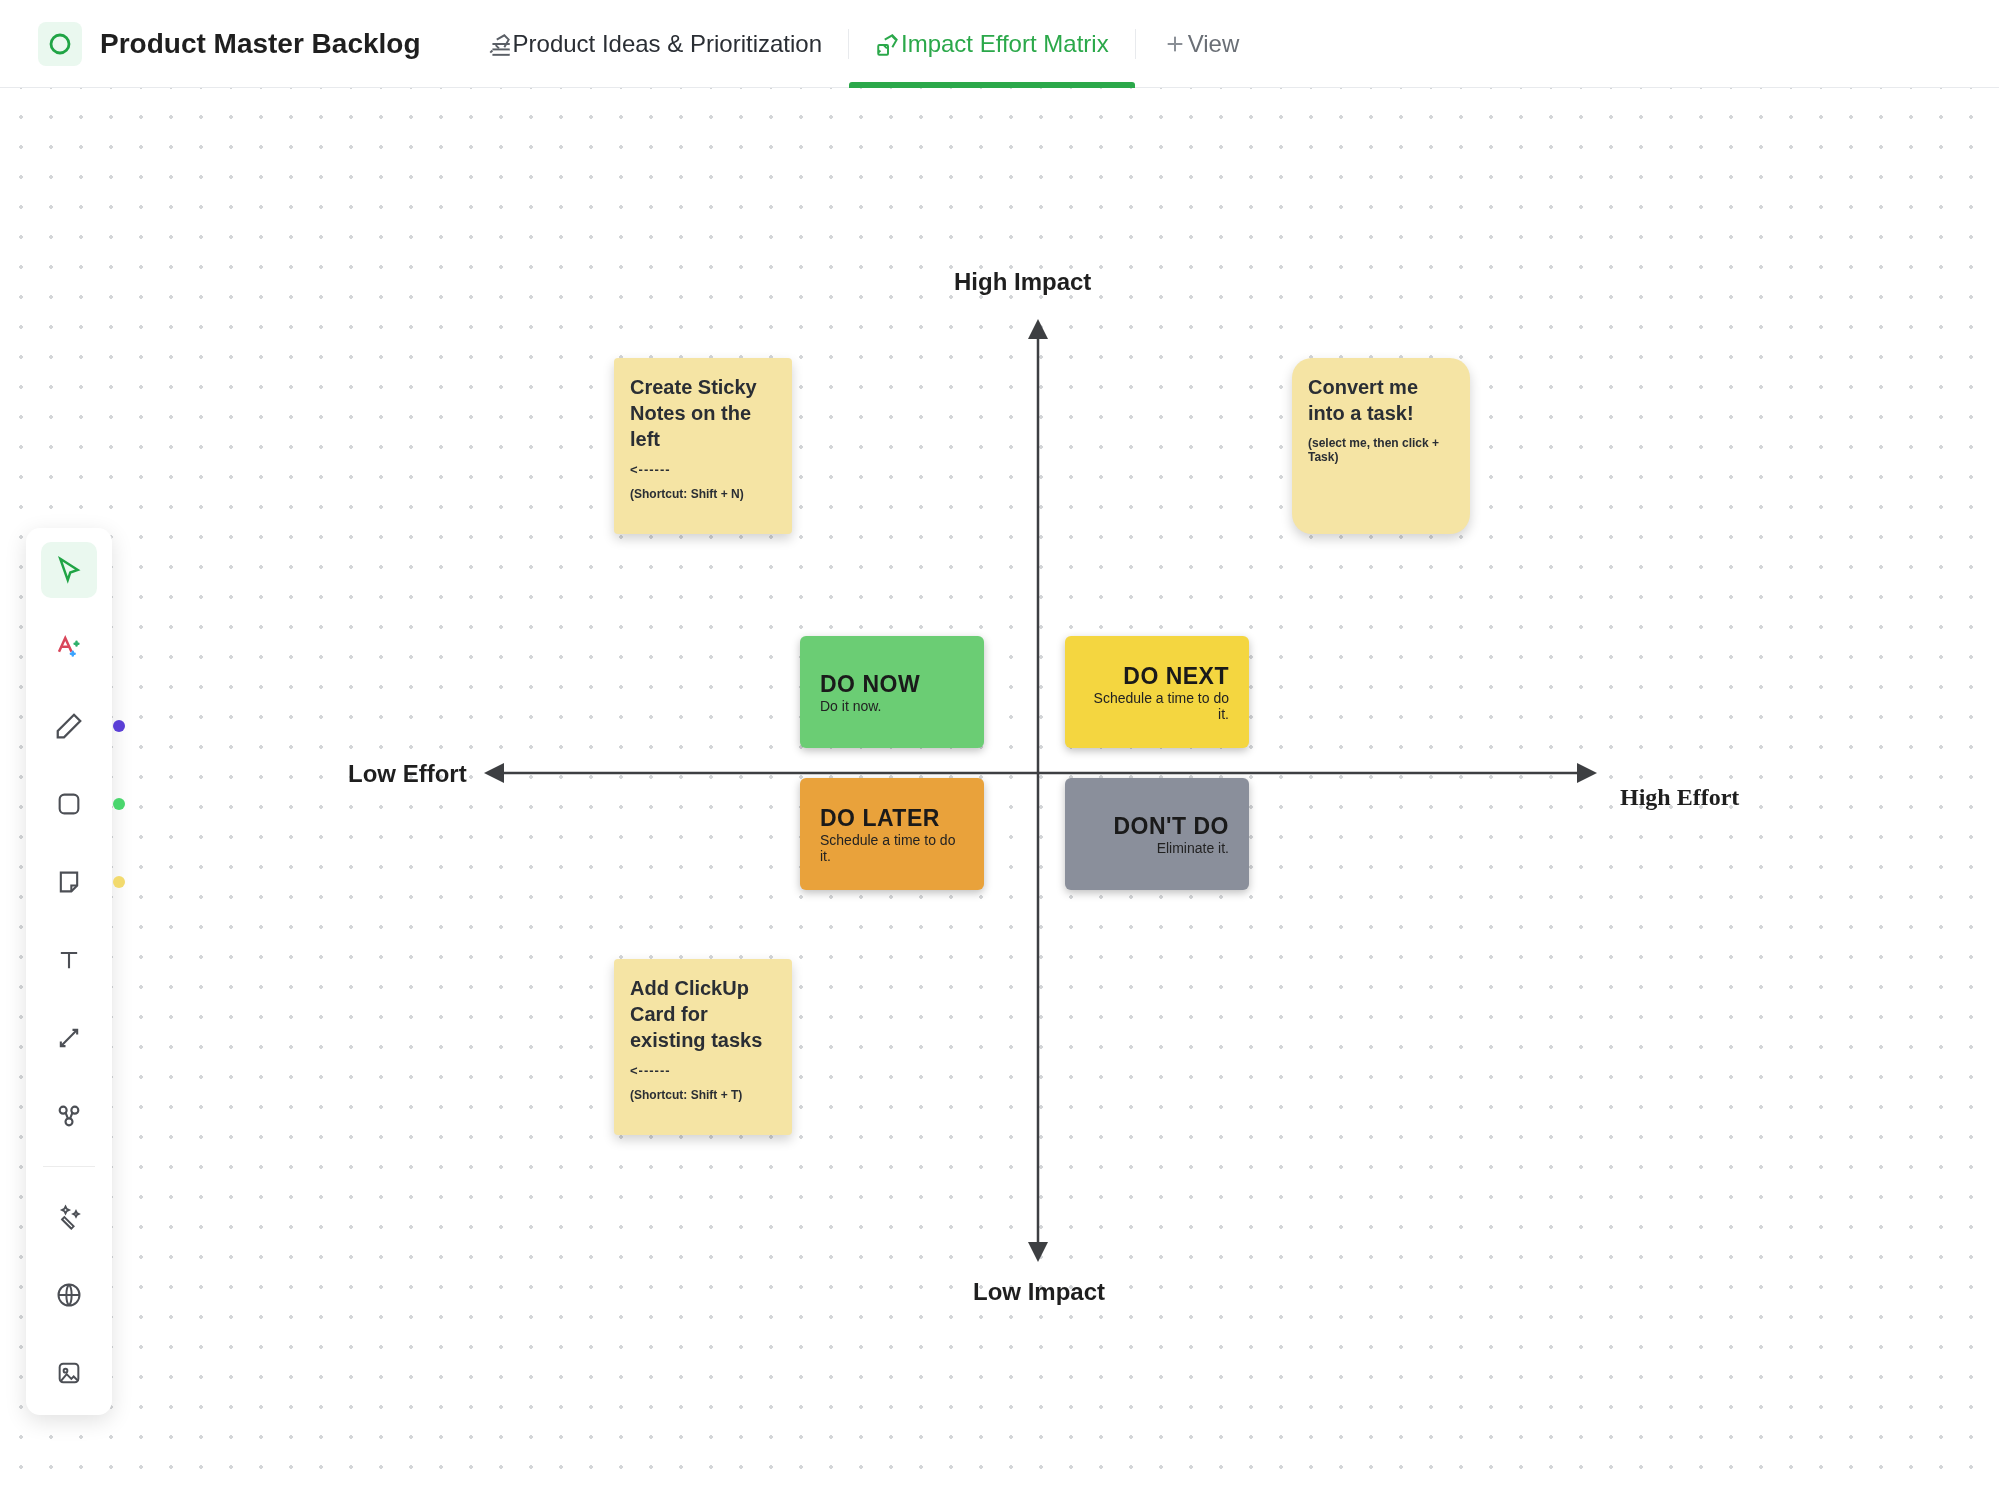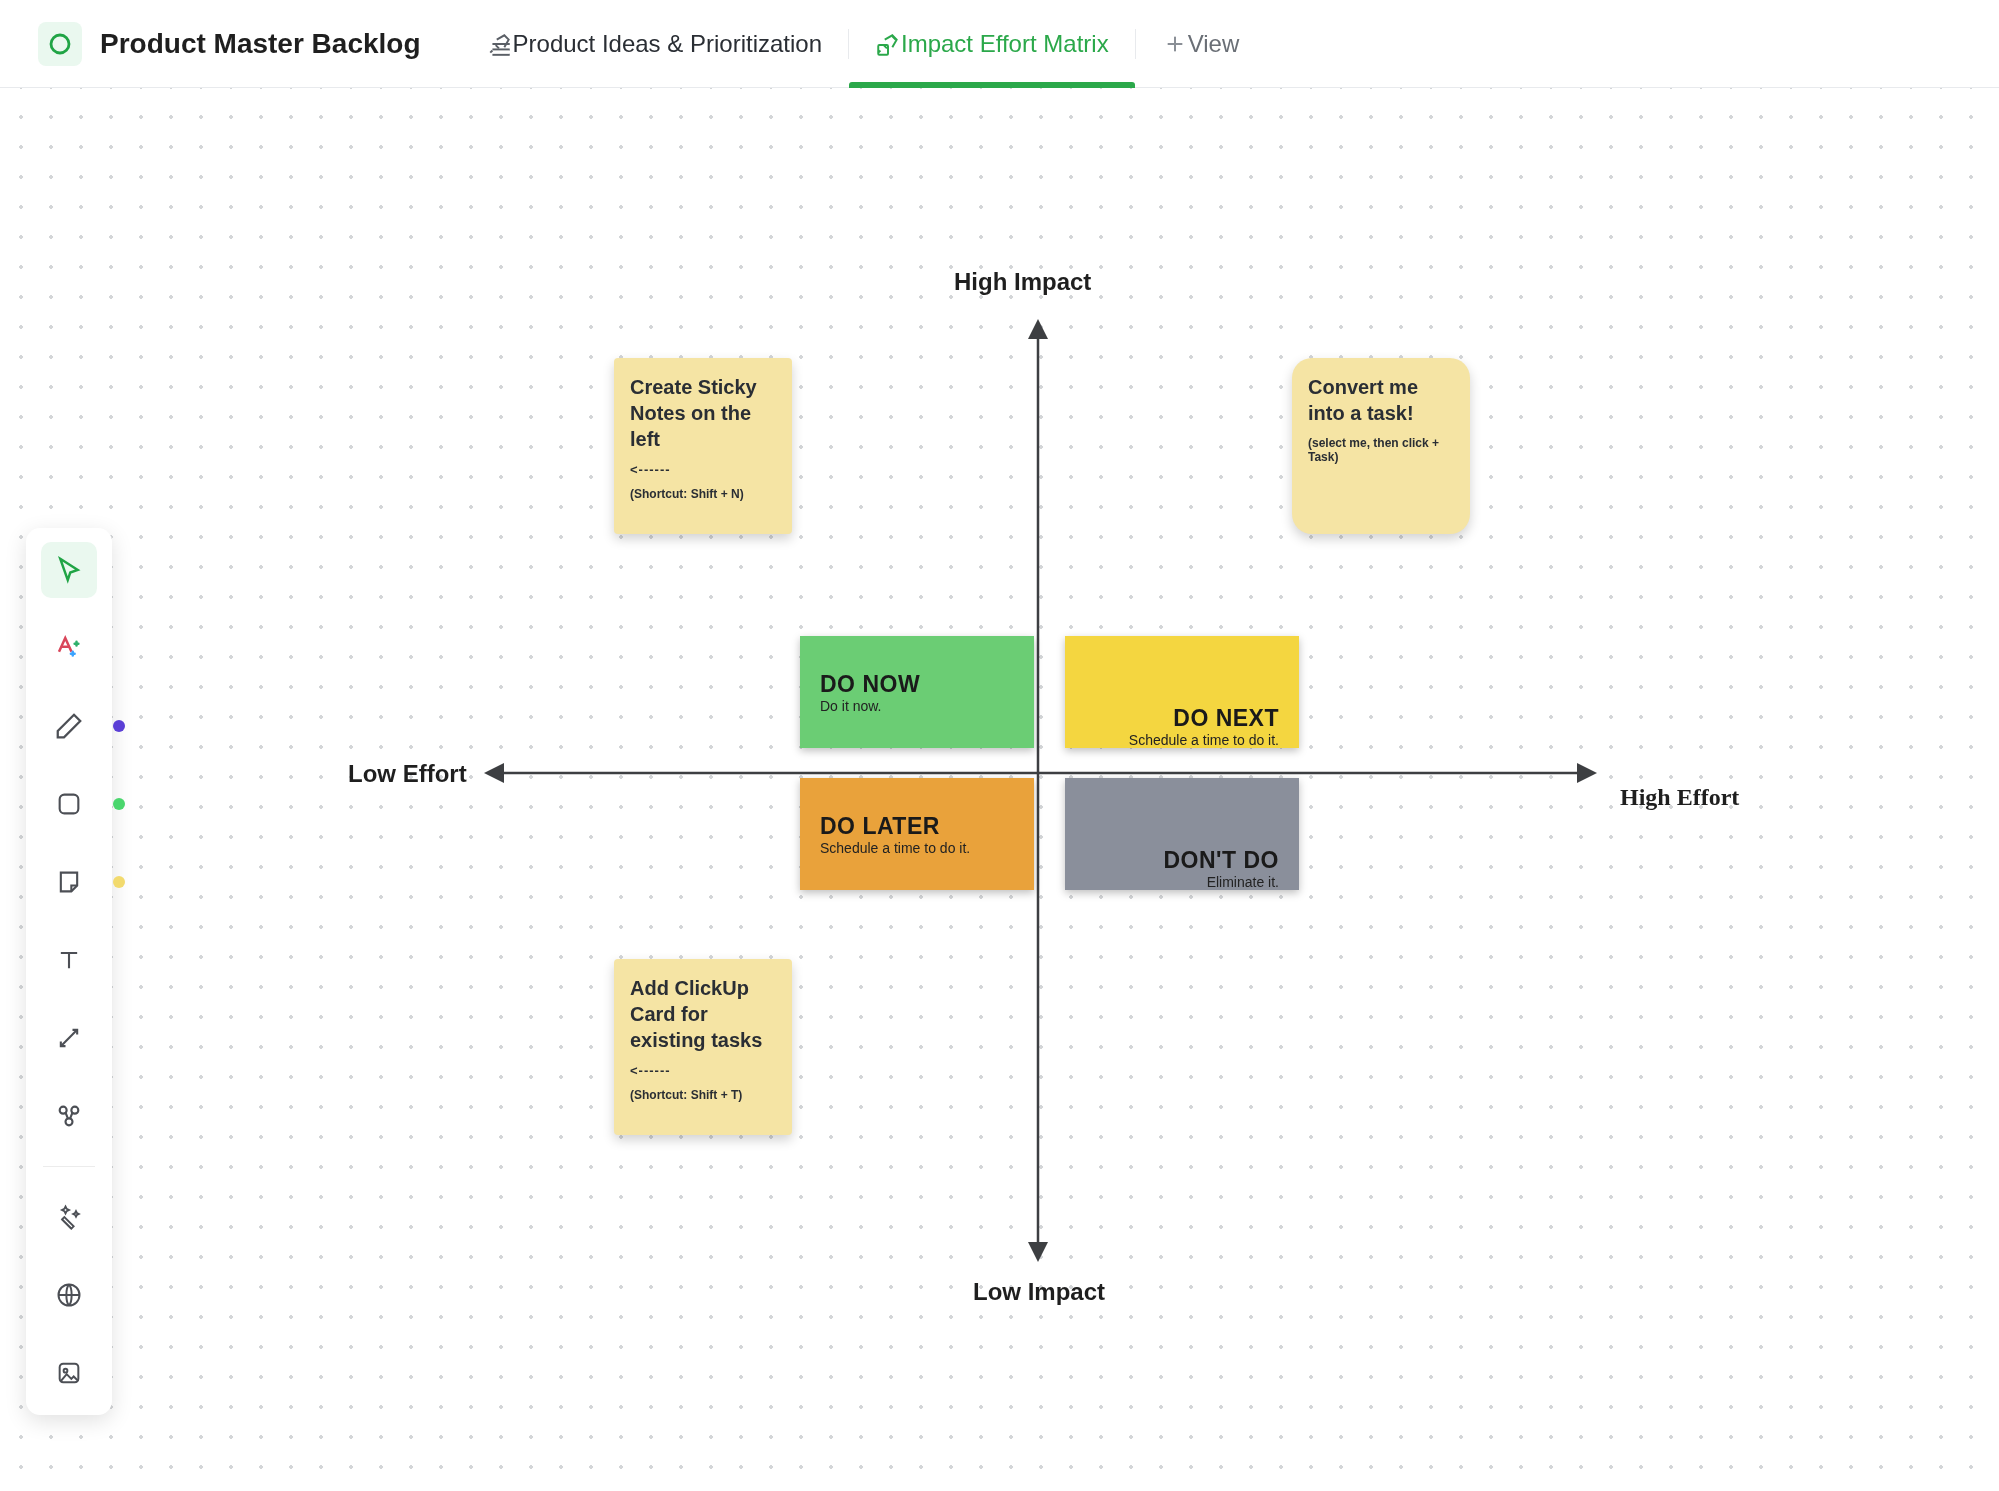--- a/index.html
+++ b/index.html
@@ -43,27 +43,27 @@
 .tool.selected { background: #eaf8ef; color: #20a445; }
 .tool-dot { position: absolute; width: 12px; height: 12px; border-radius: 50%; right: -28px; top: 50%; transform: translateY(-50%); }
 
 
 .axes { position: absolute; left: 478px; top: 180px; width: 1120px; height: 1040px; }
 .axes svg { position: absolute; inset: 0; }
 .axis-label { position: absolute; font-size: 24px; font-weight: 700; color: #1f1f1f; white-space: nowrap; }
 
 
 .quad {
-  position: absolute; width: 234px; height: 112px; border-radius: 0;
+  position: absolute; width: 184px; height: 112px; border-radius: 6px;
   box-shadow: 0 3px 8px rgba(0,0,0,0.25);
-  padding: 0 20px; display: flex; flex-direction: column; justify-content: center;
+  padding: 16px 20px; display: flex; flex-direction: column; justify-content: center;
 }
 .quad .q-title { font-size: 23px; font-weight: 800; letter-spacing: .5px; color: #1a1a1a; }
 .quad .q-sub { font-size: 14px; color: #222; }
-.quad.right { align-items: flex-end; text-align: right; justify-content: flex-end; }
+.quad.right { align-items: flex-end; text-align: right; }
 
 
 .note {
   position: absolute; width: 178px; height: 176px;
   background: #f5e4a4; border-radius: 4px;
   box-shadow: 0 5px 12px rgba(0,0,0,0.18);
   padding: 16px 16px;
   display: flex; flex-direction: column; gap: 10px;
 }
 .note-title { font-size: 20px; font-weight: 700; color: #2a2e34; line-height: 1.3; }

